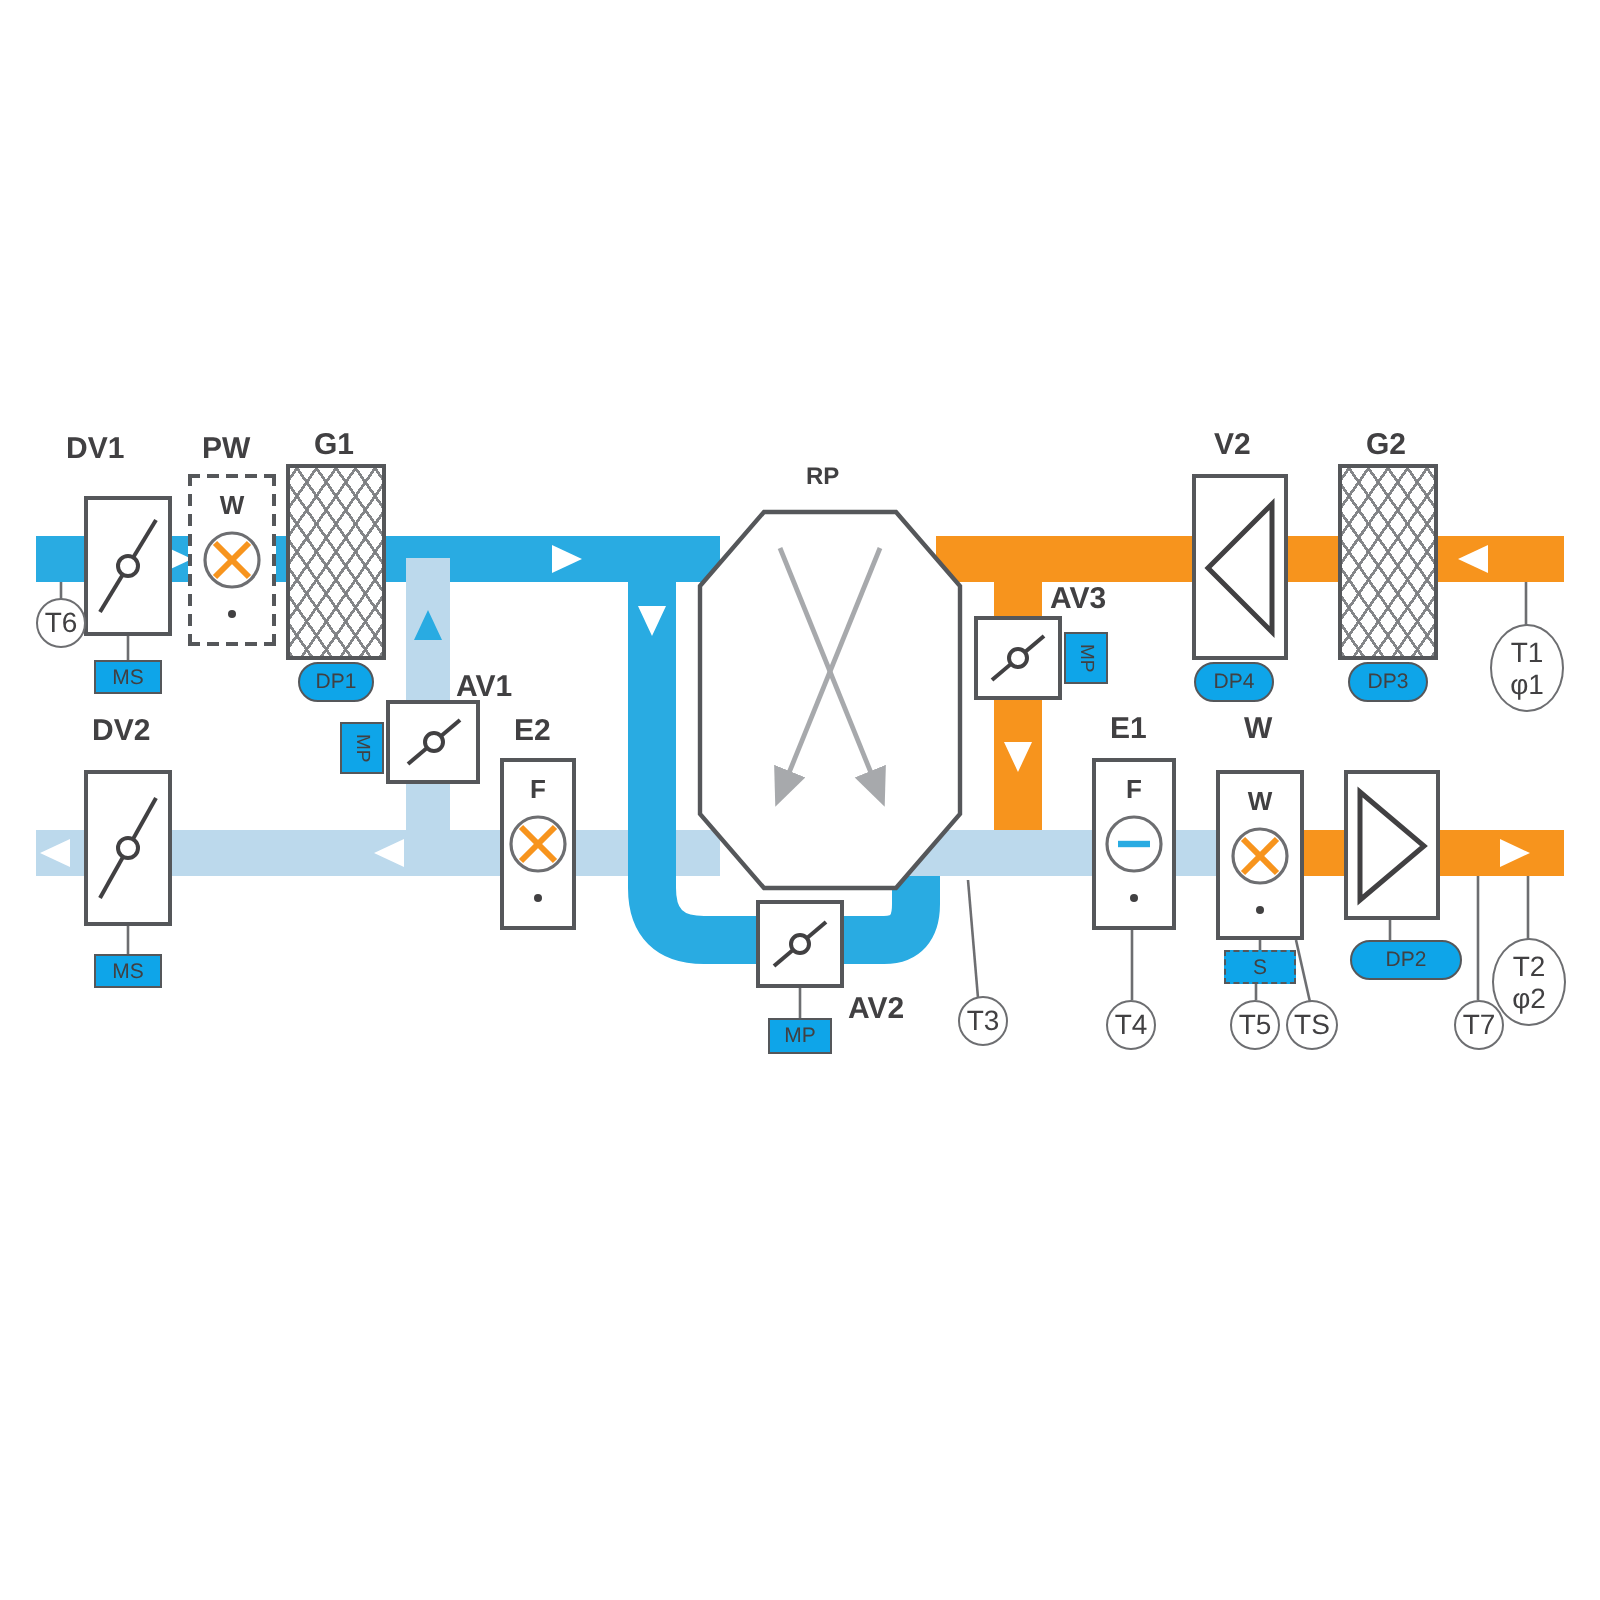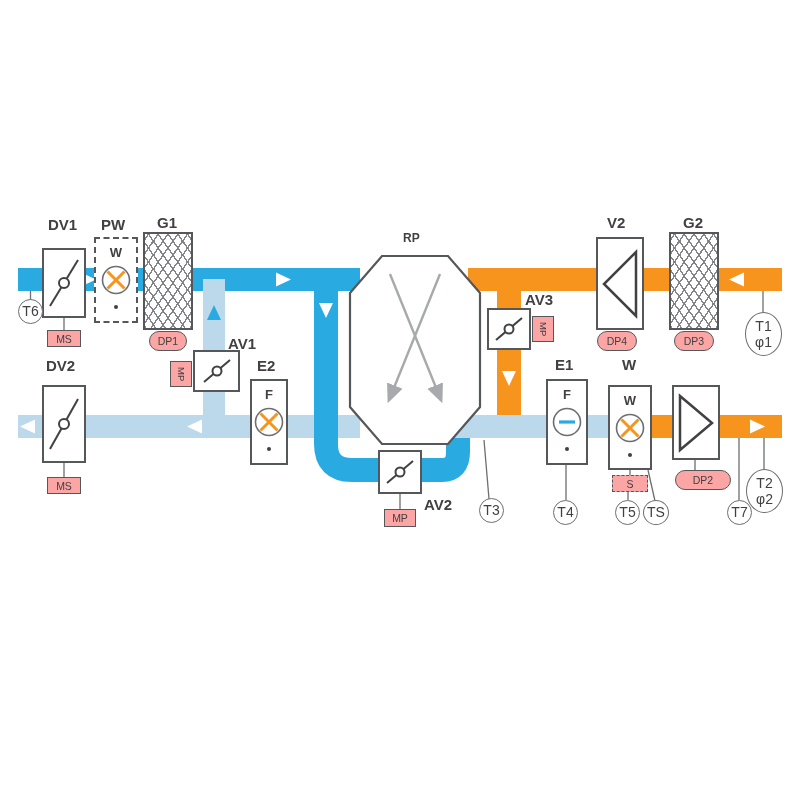--- a/index.html
+++ b/index.html
@@ -20,21 +20,21 @@
   .box{position:absolute;background:#fff;border:2px solid var(--c-outline);box-sizing:border-box;
        display:flex;flex-direction:column;align-items:center;}
   .box.dashed{border-style:dashed;}
   .box.center{justify-content:center;}
   .hatch{background-image:
       repeating-linear-gradient(55deg, rgba(125,127,130,.95) 0 1.4px, transparent 1.4px 8px),
       repeating-linear-gradient(-55deg, rgba(125,127,130,.95) 0 1.4px, transparent 1.4px 8px);}
   .inner-letter{font-size:13px;font-weight:bold;color:var(--c-label);margin-top:7px;line-height:1;}
   .coil{margin-top:5px;}
   .dot{width:4px;height:4px;border-radius:50%;background:var(--c-label);margin-top:9px;}
-  .tag{position:absolute;background:#fca5a5;border:1.6px solid var(--c-outline);box-sizing:border-box;
+  .tag{position:absolute;background:#0ea5e9;border:1.6px solid var(--c-outline);box-sizing:border-box;
        display:flex;align-items:center;justify-content:center;font-size:10.5px;color:var(--c-label);}
   .tag.oval{border-radius:10px;}
   .tag.vert{writing-mode:vertical-rl;font-size:9.5px;letter-spacing:0;}
   .tag.dashed{border-style:dashed;}
   .sensor{position:absolute;background:#fff;border:1.6px solid #6d6e71;border-radius:50%;
        display:flex;flex-direction:column;align-items:center;justify-content:center;
        font-size:14px;color:var(--c-label);box-sizing:border-box;line-height:1.15;}
 </style>
 </head>
 <body>
@@ -83,21 +83,21 @@
       <path d="M628,492 L628,500"></path>
       <path d="M648,470 L655,501"></path>
       <path d="M64,318 L64,330"></path>
       <path d="M64,463 L64,477"></path>
       <path d="M695,460 L695,470"></path>
       <path d="M400,494 L400,509"></path>
       <path d="M630,470 L630,475"></path>
     </g>
   </svg>
 
-  <div class="lbl" style="left:48px;top:216px;text-align:right;">DV1</div>
+  <div class="lbl" style="left:33px;top:216px;text-align:right;">DV1</div>
   <div class="lbl" style="left:101px;top:216px;">PW</div>
   <div class="lbl" style="left:157px;top:214px;">G1</div>
   <div class="lbl big" style="left:403px;top:231px;">RP</div>
   <div class="lbl" style="left:607px;top:214px;">V2</div>
   <div class="lbl" style="left:683px;top:214px;">G2</div>
   <div class="lbl" style="left:46px;top:357px;">DV2</div>
   <div class="lbl" style="left:228px;top:335px;">AV1</div>
   <div class="lbl" style="left:257px;top:357px;">E2</div>
   <div class="lbl" style="left:424px;top:496px;">AV2</div>
   <div class="lbl" style="left:525px;top:291px;">AV3</div>

